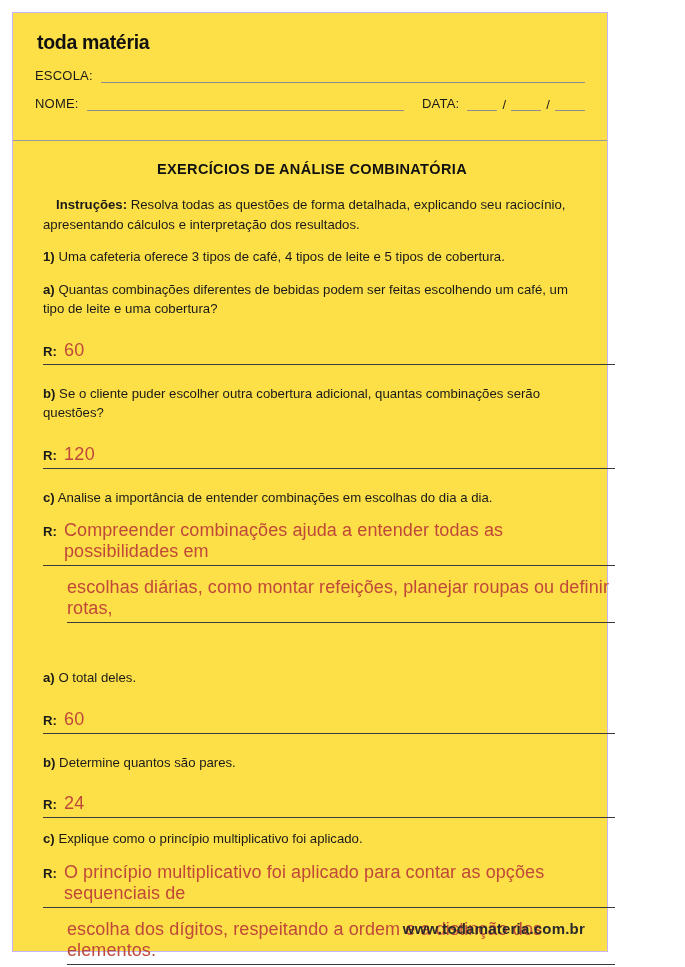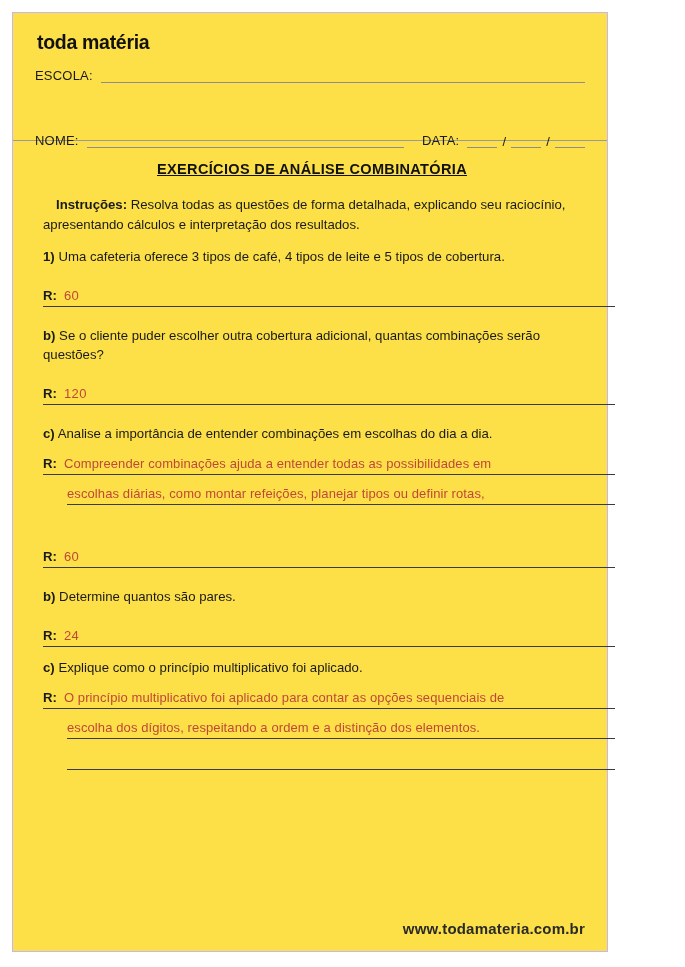--- a/index.html
+++ b/index.html
@@ -56,21 +56,21 @@
     flex: 1 1 auto;
     border-bottom: 1px solid #8d8d8d;
     height: 11px;
   }
   .date-group {
     display: flex;
     align-items: flex-end;
     white-space: nowrap;
     margin-left: 18px;
   }
-  .date-label { padding-right: 8px; margin-top: 37px; }
+  .date-label { padding-right: 8px; }
   .date-slot {
     width: 30px;
     border-bottom: 1px solid #8d8d8d;
     height: 11px;
   }
   .slash {
     padding: 0 5px;
     color: #1a1a1a;
     line-height: 1;
   }
@@ -80,33 +80,32 @@
     padding: 18px 26px 0 30px;
     box-sizing: border-box;
   }
   .title {
     text-align: center;
     font-size: 14.5px;
     font-weight: bold;
     letter-spacing: 0.35px;
     margin: 2px 0 18px 0;
     color: #111;
-    text-decoration: underline;
   }
   .para {
     font-size: 13.2px;
     line-height: 1.48;
     margin: 0 0 13px 0;
     color: #1a1a1a;
     max-width: 565px;
   }
   .para b { font-weight: bold; padding-left: 13px; }
   .marker { font-weight: bold; }
 
-  .q-block { margin-bottom: 12px; }
+  .q-block { margin-bottom: 12px; margin-top: 9px; }
 
   
   .ans-line {
     display: flex;
     align-items: baseline;
     border-bottom: 1.6px solid #3b3b3b;
     padding-bottom: 3px;
     margin-bottom: 11px;
     width: 572px;
     box-sizing: border-box;
@@ -116,21 +115,21 @@
     width: 548px;
   }
   .ans-line.blank { height: 20px; }
   .r-label {
     font-weight: bold;
     font-size: 13.2px;
     color: #1a1a1a;
     padding-right: 7px;
   }
   .ans-text {
-    font-size: 13px;
+    font-size: 18px;
     color: #c0483a;
     letter-spacing: 0.1px;
   }
   .ans-text.num { letter-spacing: 0.4px; }
 
   .gap-sm { height: 8px; }
   .gap-md { height: 16px; }
 
   
   .footer {
@@ -172,20 +171,21 @@
 
   <div class="content">
 
     <div class="title">EXERCÍCIOS DE ANÁLISE COMBINATÓRIA</div>
 
     <p class="para"><b>Instruções:</b><span> Resolva todas as questões de forma detalhada, explicando seu raciocínio, apresentando cálculos e interpretação dos resultados.</span></p>
 
     <div class="q-block">
       <p class="para"><span class="marker">1)</span><span> Uma cafeteria oferece 3 tipos de café, 4 tipos de leite e 5 tipos de cobertura.</span></p>
 
+      <p class="para"><span class="marker">a)</span><span> Quantas combinações diferentes de bebidas podem ser feitas escolhendo um café, um tipo de leite e uma cobertura?</span></p>
 
       <div class="gap-sm"></div>
       <div class="ans-line">
         <span class="r-label">R:</span>
         <span class="ans-text num">60</span>
       </div>
 
       <div class="gap-sm"></div>
       <p class="para"><span class="marker">b)</span><span> Se o cliente puder escolher outra cobertura adicional, quantas combinações serão questões?</span></p>
 
@@ -196,29 +196,30 @@
       </div>
 
       <div class="gap-sm"></div>
       <p class="para"><span class="marker">c)</span><span> Analise a importância de entender combinações em escolhas do dia a dia.</span></p>
 
       <div class="ans-line">
         <span class="r-label">R:</span>
         <span class="ans-text">Compreender combinações ajuda a entender todas as possibilidades em</span>
       </div>
       <div class="ans-line indent">
-        <span class="ans-text">escolhas diárias, como montar refeições, planejar tipos ou definir rotas,</span>
+        <span class="ans-text">escolhas diárias, como montar refeições, planejar roupas ou definir rotas,</span>
       </div>
     </div>
 
     <div class="gap-md"></div>
 
     <div class="q-block">
 
       <div class="gap-sm"></div>
+      <p class="para"><span class="marker">a)</span><span> O total deles.</span></p>
 
       <div class="gap-sm"></div>
       <div class="ans-line">
         <span class="r-label">R:</span>
         <span class="ans-text num">60</span>
       </div>
 
       <div class="gap-sm"></div>
       <p class="para"><span class="marker">b)</span><span> Determine quantos são pares.</span></p>
 

